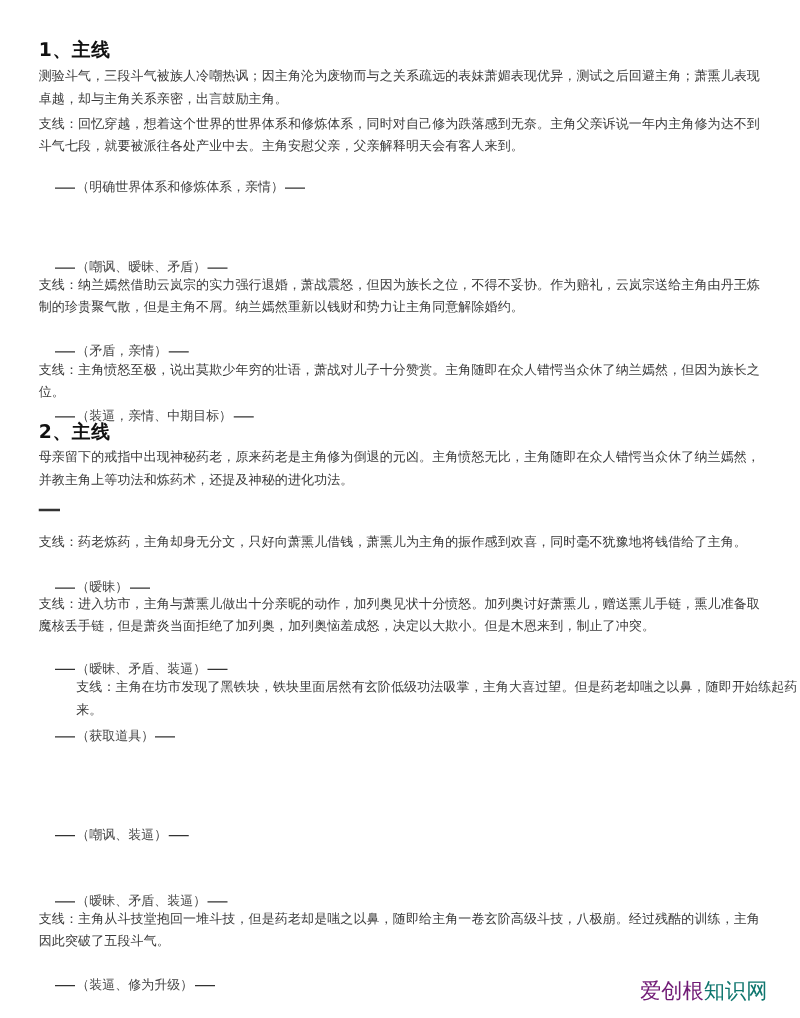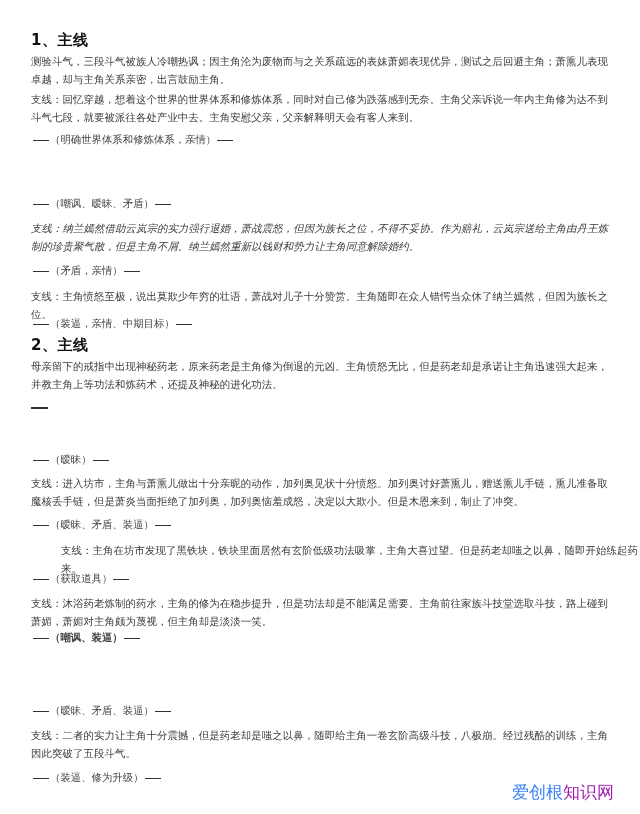--- a/index.html
+++ b/index.html
@@ -41,21 +41,21 @@
       color: #3a3a3a;
       margin: 0;
       letter-spacing: 0.1px;
     }
     .tag {
       position: absolute;
       left: 31px;
       font-size: 10.4px;
       line-height: 16px;
       color: #444444;
-      margin: 1px;
+      margin: 12px;
       white-space: nowrap;
       text-align: center;
     }
     .dash {
       display: inline-block;
       width: 16px;
       height: 1px;
       background: #333333;
       vertical-align: middle;
       margin: 0 1px;
@@ -69,78 +69,78 @@
     }
     .watermark {
       position: absolute;
       right: 26px;
       top: 781px;
       font-family: "DejaVu Sans", "Liberation Sans", sans-serif;
       font-size: 17px;
       letter-spacing: 0px;
       white-space: nowrap;
     }
-    .wm-a { color: #3b82f6; }
-    .wm-b { color: #a21caf; }
+    .wm-a { color: #701a75; }
+    .wm-b { color: #0f766e; }
   </style>
 </head>
 <body>
 
 <div class="page">
 
   <h2 class="heading" style="top:31px;">1、主线</h2>
   <p class="para" style="top:52px;">测验斗气，三段斗气被族人冷嘲热讽；因主角沦为废物而与之关系疏远的表妹萧媚表现优异，测试之后回避主角；萧熏儿表现卓越，却与主角关系亲密，出言鼓励主角。</p>
 
   <p class="para" style="top:90px;">支线：回忆穿越，想着这个世界的世界体系和修炼体系，同时对自己修为跌落感到无奈。主角父亲诉说一年内主角修为达不到斗气七段，就要被派往各处产业中去。主角安慰父亲，父亲解释明天会有客人来到。</p>
   <div class="tag" style="top:130px;">
     <span class="dash"></span><span>（明确世界体系和修炼体系，亲情）</span><span class="dash"></span>
   </div>
 
   <div class="tag" style="top:194px;">
     <span class="dash"></span><span>（嘲讽、暧昧、矛盾）</span><span class="dash"></span>
   </div>
 
-  <p class="para" style="top:219px;font-style:italic;">支线：纳兰嫣然借助云岚宗的实力强行退婚，萧战震怒，但因为族长之位，不得不妥协。作为赔礼，云岚宗送给主角由丹王炼制的珍贵聚气散，但是主角不屑。纳兰嫣然重新以钱财和势力让主角同意解除婚约。</p>
+  <p class="para" style="top:219px;">支线：纳兰嫣然借助云岚宗的实力强行退婚，萧战震怒，但因为族长之位，不得不妥协。作为赔礼，云岚宗送给主角由丹王炼制的珍贵聚气散，但是主角不屑。纳兰嫣然重新以钱财和势力让主角同意解除婚约。</p>
   <div class="tag" style="top:261px;">
     <span class="dash"></span><span>（矛盾，亲情）</span><span class="dash"></span>
   </div>
 
   <p class="para" style="top:287px;">支线：主角愤怒至极，说出莫欺少年穷的壮语，萧战对儿子十分赞赏。主角随即在众人错愕当众休了纳兰嫣然，但因为族长之位。</p>
-  <div class="tag" style="top:314px;">
+  <div class="tag" style="top:314px;font-family:Liberation Mono, monospace;">
     <span class="dash"></span><span>（装逼，亲情、中期目标）</span><span class="dash"></span>
   </div>
 
   <h2 class="heading" style="top:336px;">2、主线</h2>
-  <p class="para" style="top:357px;">母亲留下的戒指中出现神秘药老，原来药老是主角修为倒退的元凶。主角愤怒无比，但是药老却是承诺让主角迅速强大起来，并教主角上等功法和炼药术，还提及神秘的进化功法。</p>
+  <p class="para" style="top:357px;">母亲留下的戒指中出现神秘药老，原来药老是主角修为倒退的元凶。主角愤怒无比，主角随即在众人错愕当众休了纳兰嫣然，并教主角上等功法和炼药术，还提及神秘的进化功法。</p>
   <div class="bare-dash" style="top:407px;"></div>
 
+  <p class="para" style="top:425px;">支线：药老炼药，主角却身无分文，只好向萧熏儿借钱，萧熏儿为主角的振作感到欢喜，同时毫不犹豫地将钱借给了主角。</p>
   <div class="tag" style="top:450px;">
     <span class="dash"></span><span>（暧昧）</span><span class="dash"></span>
   </div>
 
   <p class="para" style="top:474px;">支线：进入坊市，主角与萧熏儿做出十分亲昵的动作，加列奥见状十分愤怒。加列奥讨好萧熏儿，赠送熏儿手链，熏儿准备取魔核丢手链，但是萧炎当面拒绝了加列奥，加列奥恼羞成怒，决定以大欺小。但是木恩来到，制止了冲突。</p>
   <div class="tag" style="top:515px;">
     <span class="dash"></span><span>（暧昧、矛盾、装逼）</span><span class="dash"></span>
   </div>
 
   <p class="para" style="top:541px;margin-left:30px;">支线：主角在坊市发现了黑铁块，铁块里面居然有玄阶低级功法吸掌，主角大喜过望。但是药老却嗤之以鼻，随即开始练起药来。</p>
   <div class="tag" style="top:569px;">
     <span class="dash"></span><span>（获取道具）</span><span class="dash"></span>
   </div>
 
-  <p class="para" style="top:594px;">支线：沐浴药老炼制的药水，主角的修为在稳步提升，但是功法却是不能满足需要。主角前往家族斗技堂选取斗技，路上碰到萧媚，萧媚对主角颇为蔑视，但主角却是淡淡一笑。</p>
-  <div class="tag" style="top:628px;font-weight:bold;">
+  <div class="tag" style="top:648px;">
     <span class="dash"></span><span>（嘲讽、装逼）</span><span class="dash"></span>
   </div>
 
   <div class="tag" style="top:701px;">
     <span class="dash"></span><span>（暧昧、矛盾、装逼）</span><span class="dash"></span>
   </div>
 
-  <p class="para" style="top:726px;">支线：二者的实力让主角十分震撼，但是药老却是嗤之以鼻，随即给主角一卷玄阶高级斗技，八极崩。经过残酷的训练，主角因此突破了五段斗气。</p>
+  <p class="para" style="top:726px;">支线：主角从斗技堂抱回一堆斗技，但是药老却是嗤之以鼻，随即给主角一卷玄阶高级斗技，八极崩。经过残酷的训练，主角因此突破了五段斗气。</p>
   <div class="tag" style="top:768px;">
     <span class="dash"></span><span>（装逼、修为升级）</span><span class="dash"></span>
   </div>
 
   <div class="watermark">
     <span class="wm-a">爱创根</span><span class="wm-b">知识网</span>
   </div>
 
 </div>
 

